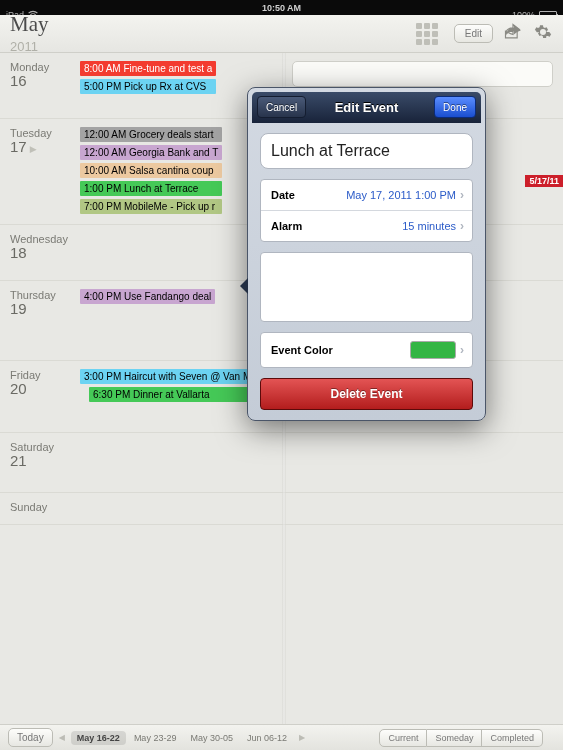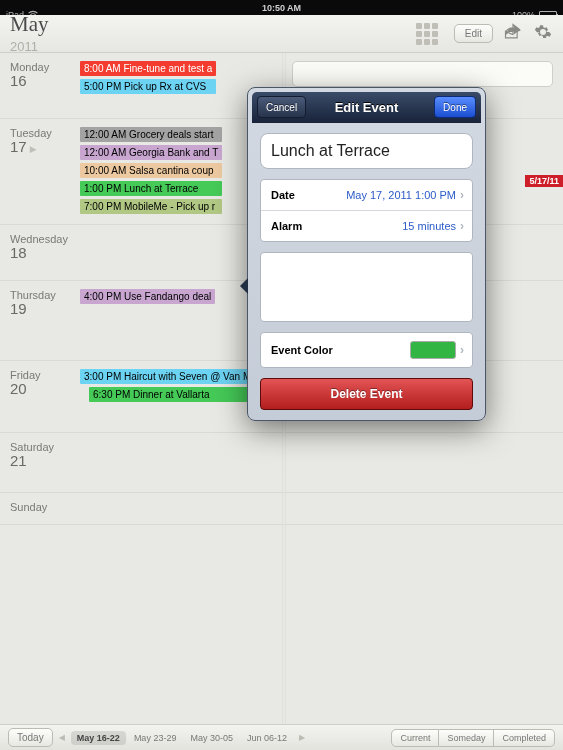--- a/index.html
+++ b/index.html
@@ -32,21 +32,21 @@
 .events { display:flex; flex-direction:column; gap:3px; }
 .event { font-size:10px; padding:2px 4px; color:#1a1a1a; border-radius:1px; white-space:nowrap; }
 
 
 .date-badge { position:absolute; right:0; top:175px; background:#cc1f2a; color:#fff; font-size:9px; font-weight:bold; padding:1px 4px; }
 
 
 .footer { position:absolute; bottom:0; left:0; right:0; height:26px; background:linear-gradient(#f3f3ef,#e3e3de); border-top:1px solid #cfcfc9; display:flex; align-items:center; padding:0 8px; font-size:9px; color:#7a7a74; gap:6px; }
 .week-tab { padding:2px 6px; border-radius:4px; }
 .week-tab.sel { background:rgba(0,0,0,0.1); font-weight:bold; color:#444; }
-.footer-right { position:absolute; right:8px; display:flex; gap:0; }
+.footer-right { position:absolute; right:20px; display:flex; gap:0; }
 .seg { border:1px solid #bcbcb5; background:linear-gradient(#fdfdfb,#e7e7e2); font-size:9px; color:#777; padding:3px 8px; }
 .seg:first-child { border-radius:5px 0 0 5px; }
 .seg:last-child { border-radius:0 5px 5px 0; border-left:none; }
 .seg:nth-child(2){ border-left:none; }
 .tri { color:#bcbcb5; font-size:8px; }
 
 
 .popover { position:absolute; left:247px; top:87px; width:239px; background:linear-gradient(#d3d9e2,#c4ccd7); border:1px solid #4a5568; border-radius:8px; box-shadow:0 8px 30px rgba(0,0,0,0.5); padding:4px; }
 .po-arrow { position:absolute; left:-8px; top:190px; width:0; height:0; border-top:8px solid transparent; border-bottom:8px solid transparent; border-right:8px solid #222e42; }
 .po-header { height:31px; background:linear-gradient(#3a4b68,#18233a); border-radius:5px 5px 0 0; display:flex; align-items:center; justify-content:center; position:relative; color:#fff; font-size:13px; font-weight:bold; text-shadow:0 -1px 0 #000; }

